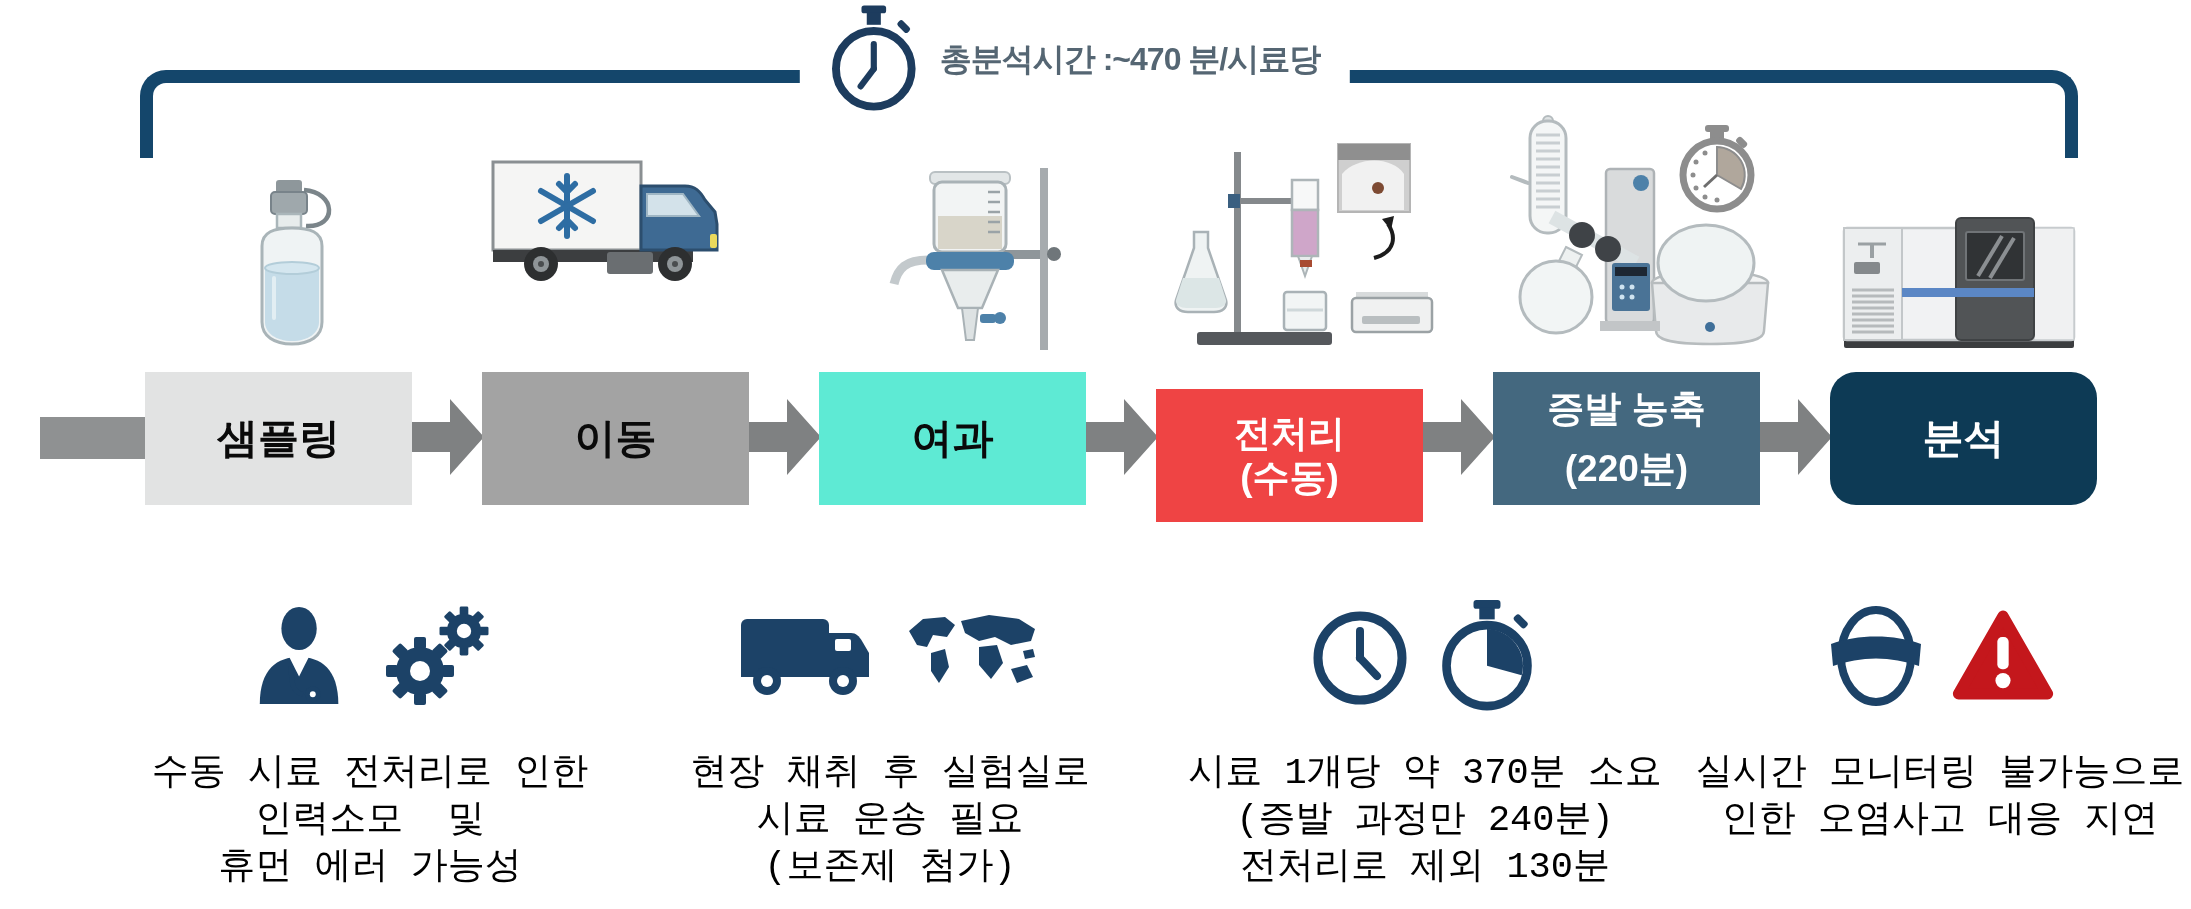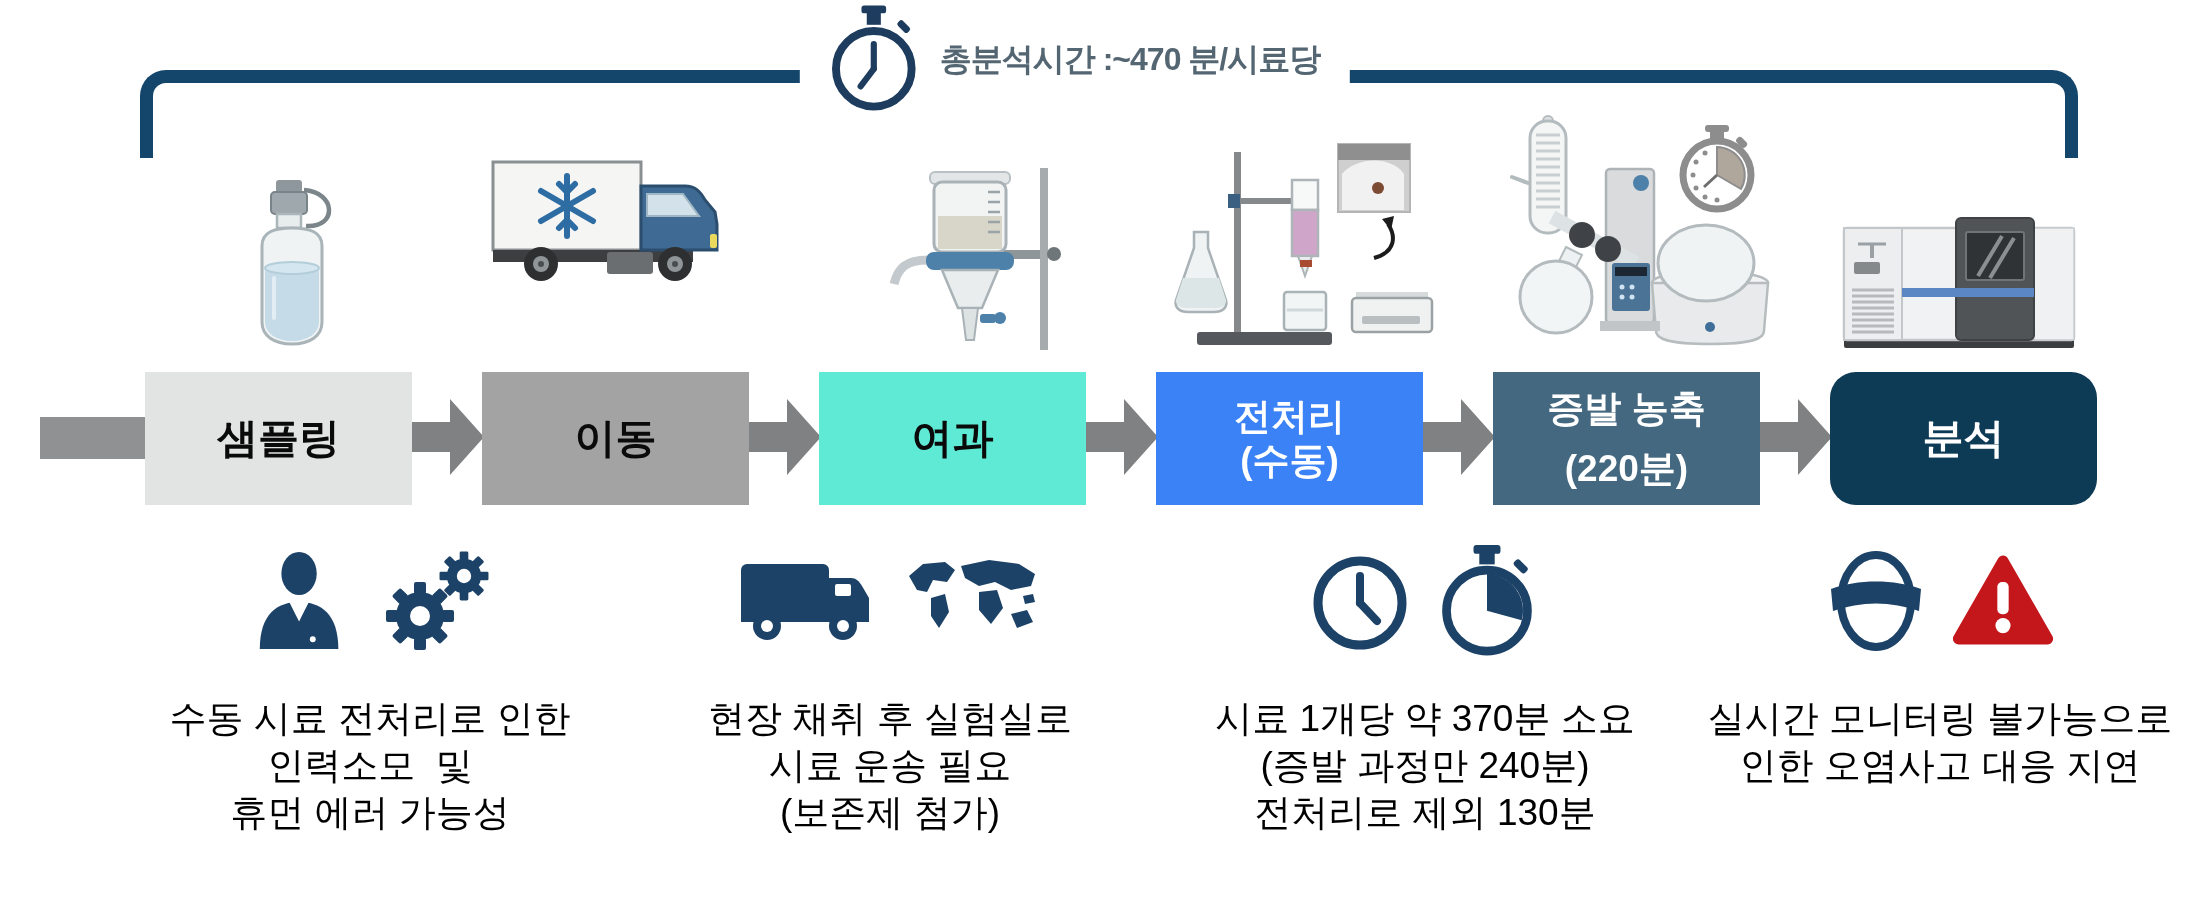--- a/index.html
+++ b/index.html
@@ -41,21 +41,21 @@
   .a1{left:410px;} .a2{left:747px;} .a3{left:1084px;} .a4{left:1421px;} .a5{left:1758px;}
   
   .ill{position:absolute;}
   .ill-bottle{left:246px;top:176px;}
   .ill-truck{left:489px;top:150px;}
   .ill-filter{left:862px;top:168px;}
   .ill-prep{left:1142px;top:140px;}
   .ill-rotovap{left:1478px;top:113px;}
   .ill-analyzer{left:1838px;top:210px;}
   
-  .callout{position:absolute;top:547px;display:flex;flex-direction:column;align-items:center;}
+  .callout{position:absolute;top:602px;display:flex;flex-direction:column;align-items:center;font-family:Liberation Mono, monospace;}
   .co1{left:120px;width:500px;}
   .co2{left:645px;width:490px;}
   .co3{left:1165px;width:520px;}
   .co4{left:1690px;width:500px;}
   .callout-icons{height:108px;display:flex;align-items:center;justify-content:center;gap:24px;}
   .callout-text{margin-top:40px;text-align:center;font-size:37px;line-height:47px;color:#000;font-weight:500;}
   .co4 .callout-text{}
   .callout-text span{display:block;white-space:pre;}
 </style>
 </head>
@@ -97,21 +97,21 @@
 
   <div class="step-box box-sampling dark-text" style="background: rgb(226, 227, 227);">
     <span class="l1">샘플링</span>
   </div>
   <div class="step-box box-transport dark-text" style="background: #a3a3a3;">
     <span class="l1">이동</span>
   </div>
   <div class="step-box box-filtration dark-text" style="background: #5eead4;">
     <span class="l1">여과</span>
   </div>
-  <div class="step-box box-pretreat light-text two" style="background: #3b82f6;">
+  <div class="step-box box-pretreat light-text two" style="background: #ef4444; margin-top: 17px;">
     <span class="l1">전처리</span>
     <span class="l2">(수동)</span>
   </div>
   <div class="step-box box-evap light-text two" style="background: rgb(68, 104, 127);">
     <span class="l1">증발 농축</span>
     <span class="l2">(220분)</span>
   </div>
   <div class="step-box box-analysis light-text" style="background: rgb(13, 58, 85);">
     <span class="l1">분석</span>
   </div>

